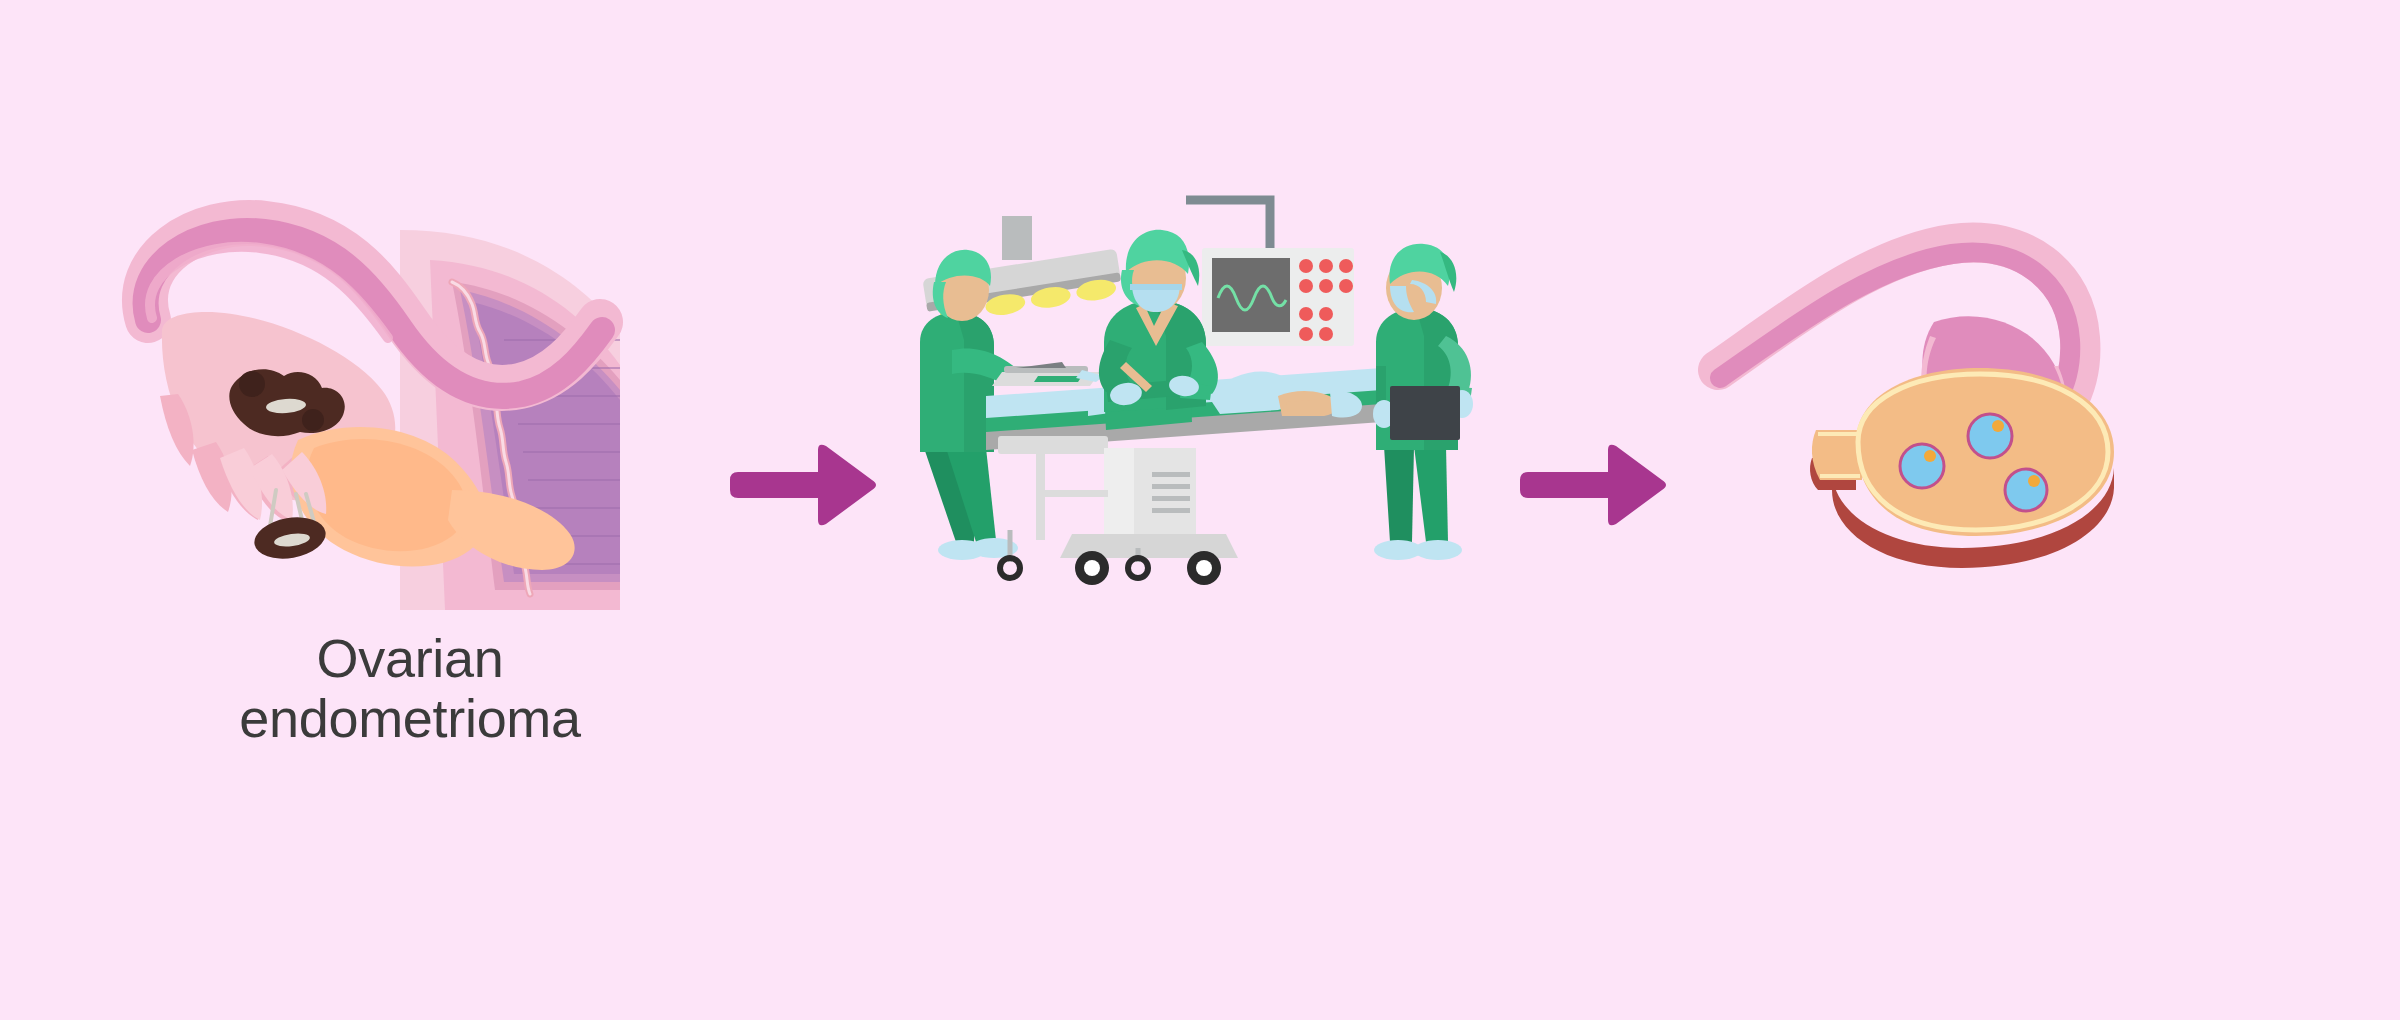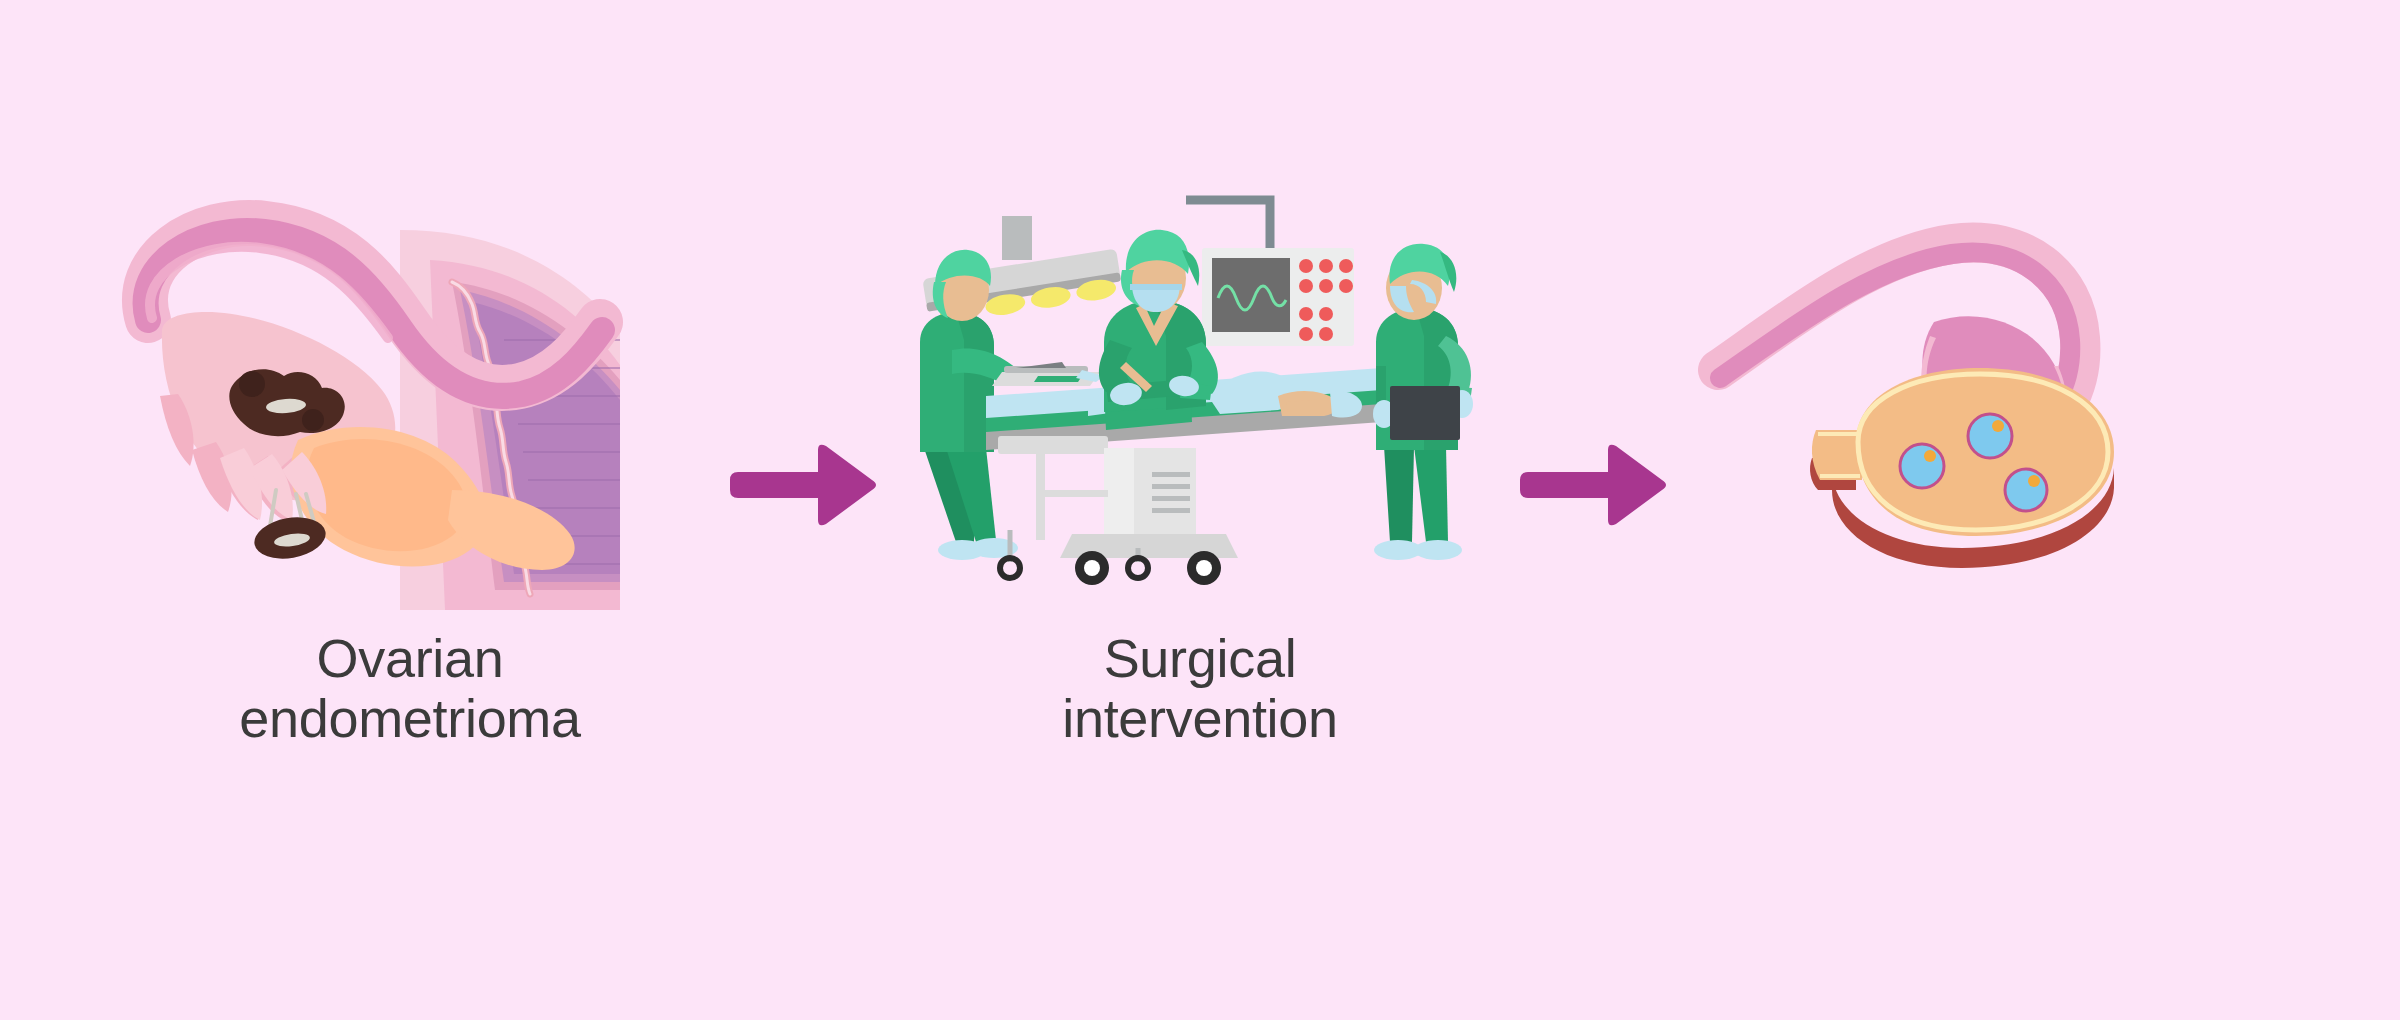--- a/index.html
+++ b/index.html
@@ -349,22 +349,20 @@
 
             <ellipse cx="524" cy="98" rx="28" ry="32" fill="#e8bd92"></ellipse>
             <path d="M500 94 C496 66 514 52 534 54 C556 56 564 74 558 96 C546 78 518 76 500 94 Z" fill="#4fd3a0"></path>
             <path d="M550 62 C564 66 570 84 564 102 C558 88 554 72 550 62 Z" fill="#35b981"></path>
 
             <path d="M500 96 C500 114 510 124 524 122 C518 112 516 104 516 96 Z" fill="#b5dff0"></path>
             <path d="M522 90 C538 92 548 102 546 114 L536 112 C536 102 530 94 520 94 Z" fill="#b5dff0"></path>
           </g>
         </svg>
       </div>
-      <div class="stage-label">Surgical
-intervention</div>
     </div>
 
     <div class="arrow-cell">
       <svg width="150" height="90" viewBox="0 0 150 90" xmlns="http://www.w3.org/2000/svg">
         <path d="M8 32 L88 32 L88 10 Q88 2 96 6 L142 40 Q150 45 142 50 L96 84 Q88 88 88 80 L88 58 L8 58 Q0 58 0 50 L0 40 Q0 32 8 32 Z" fill="#a8368f"></path>
       </svg>
     </div>
 
     <div class="stage">
       <div class="stage-art">

